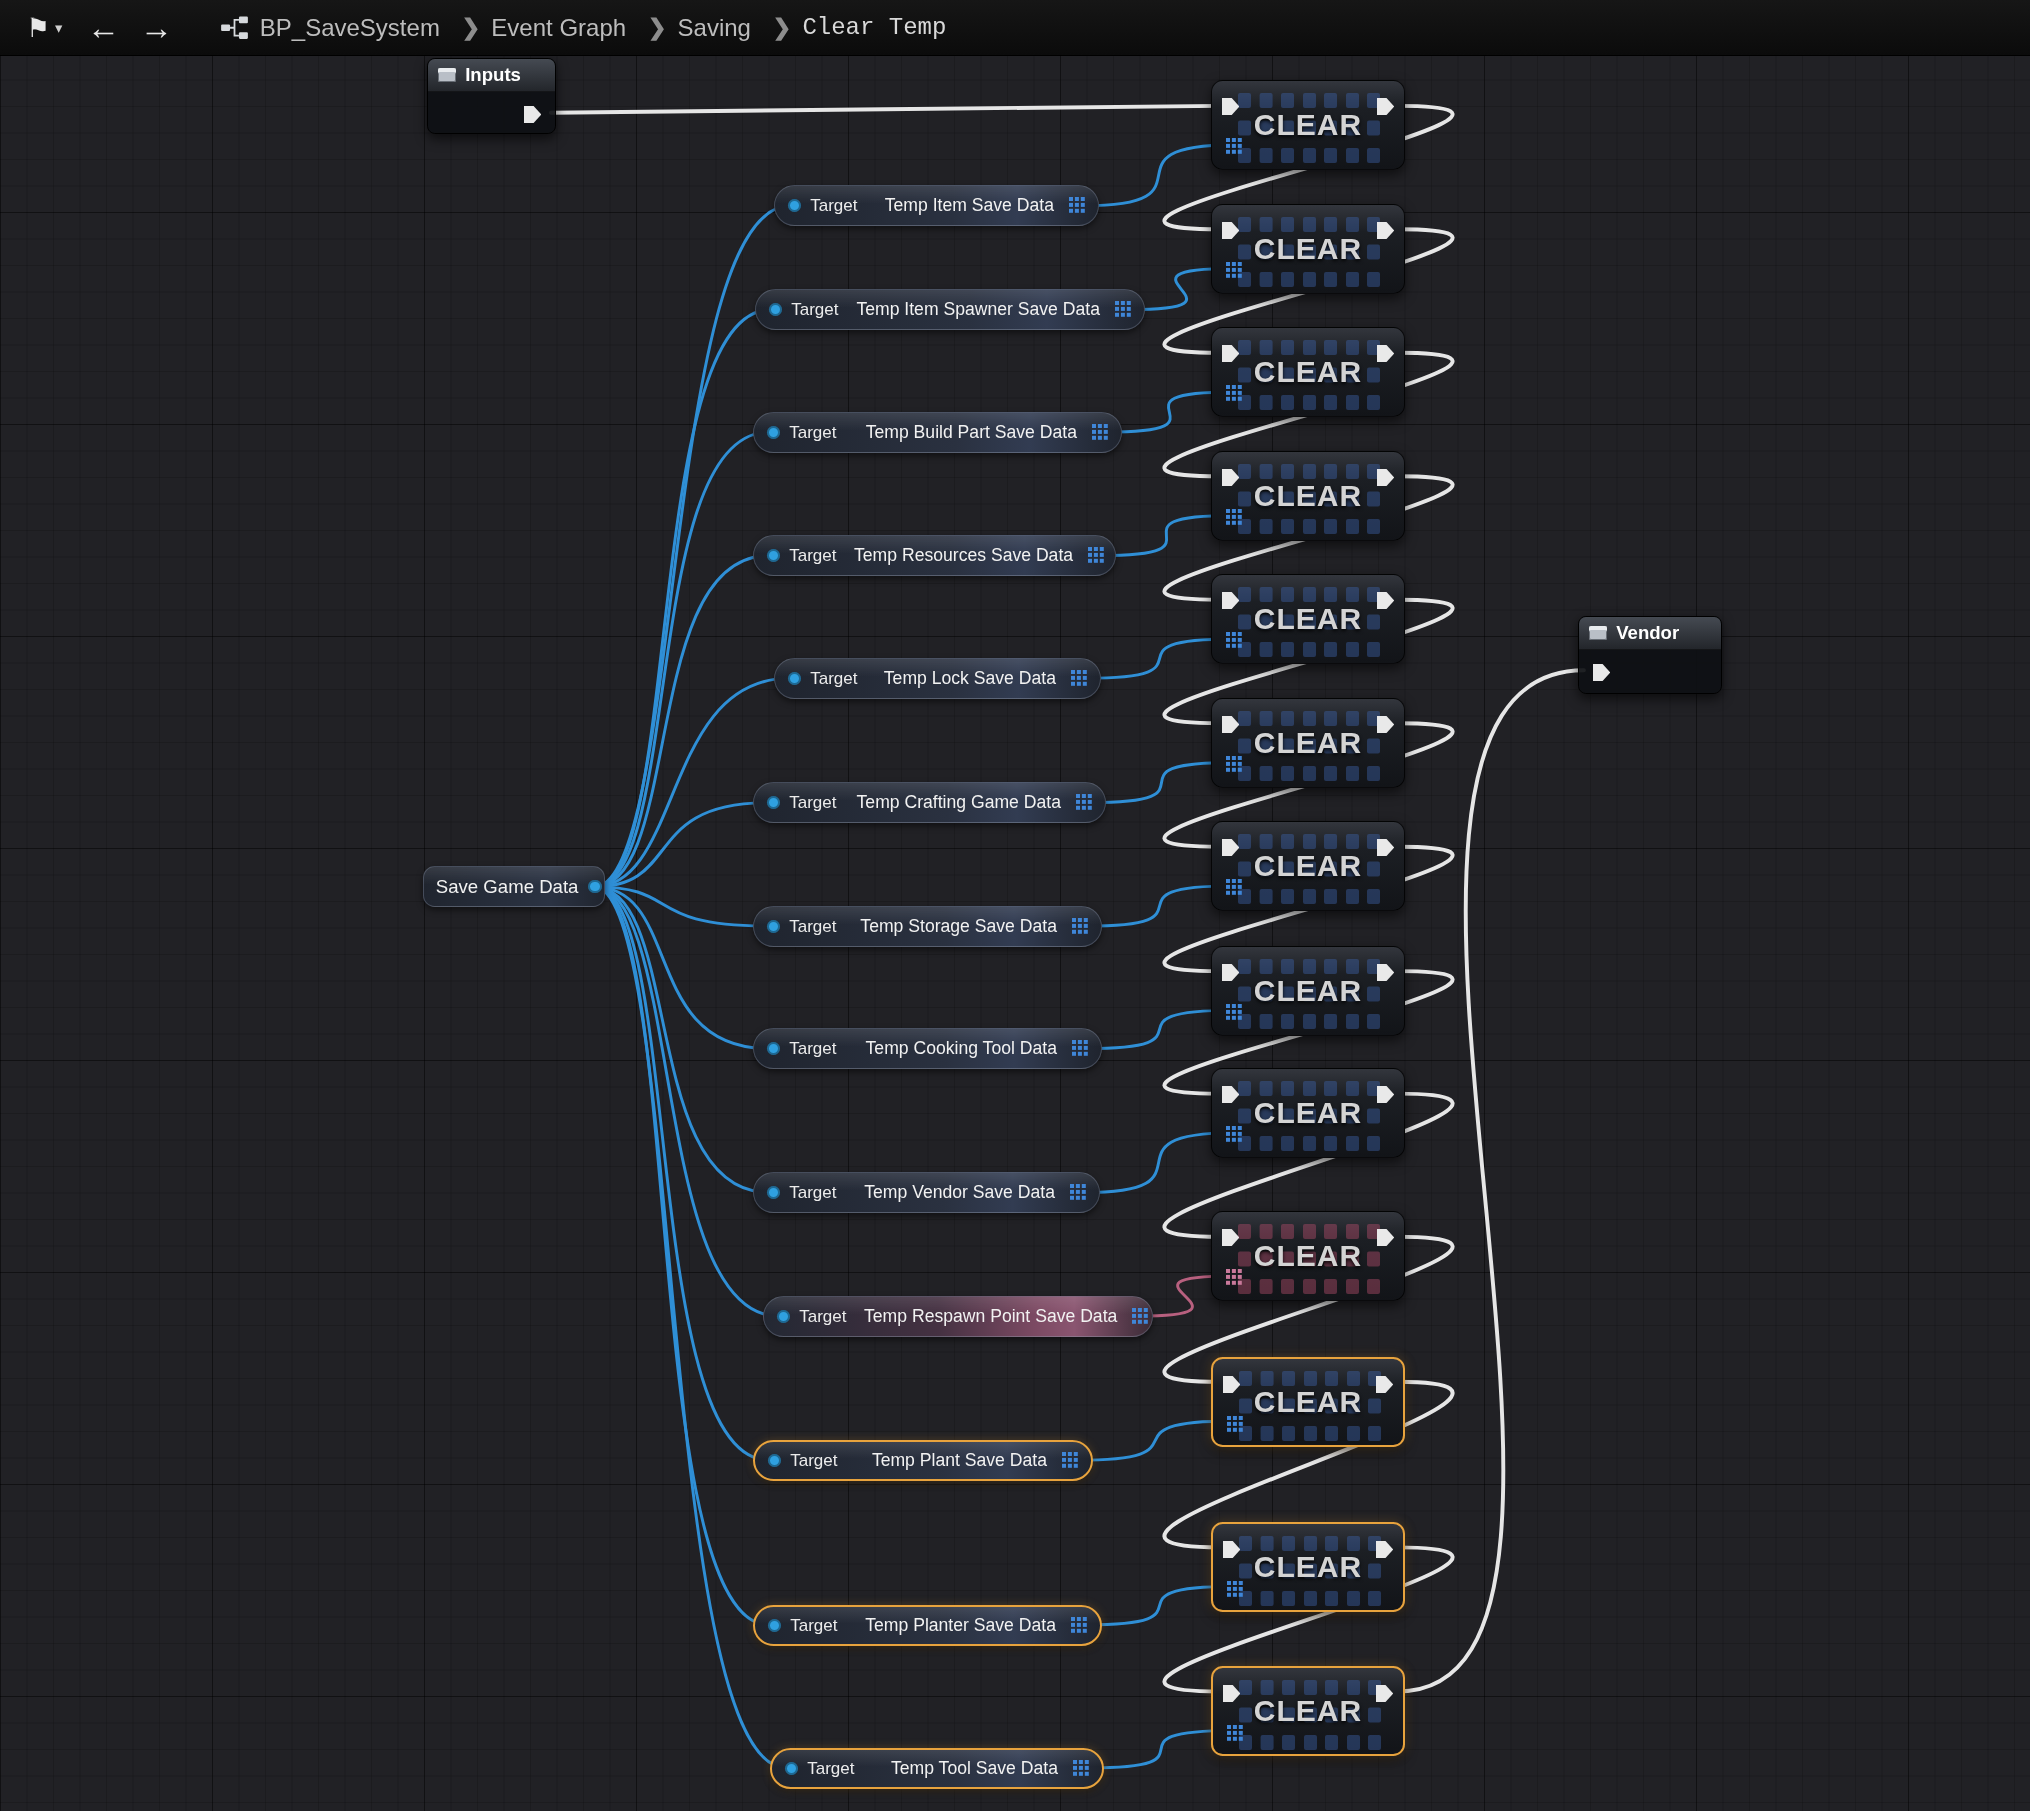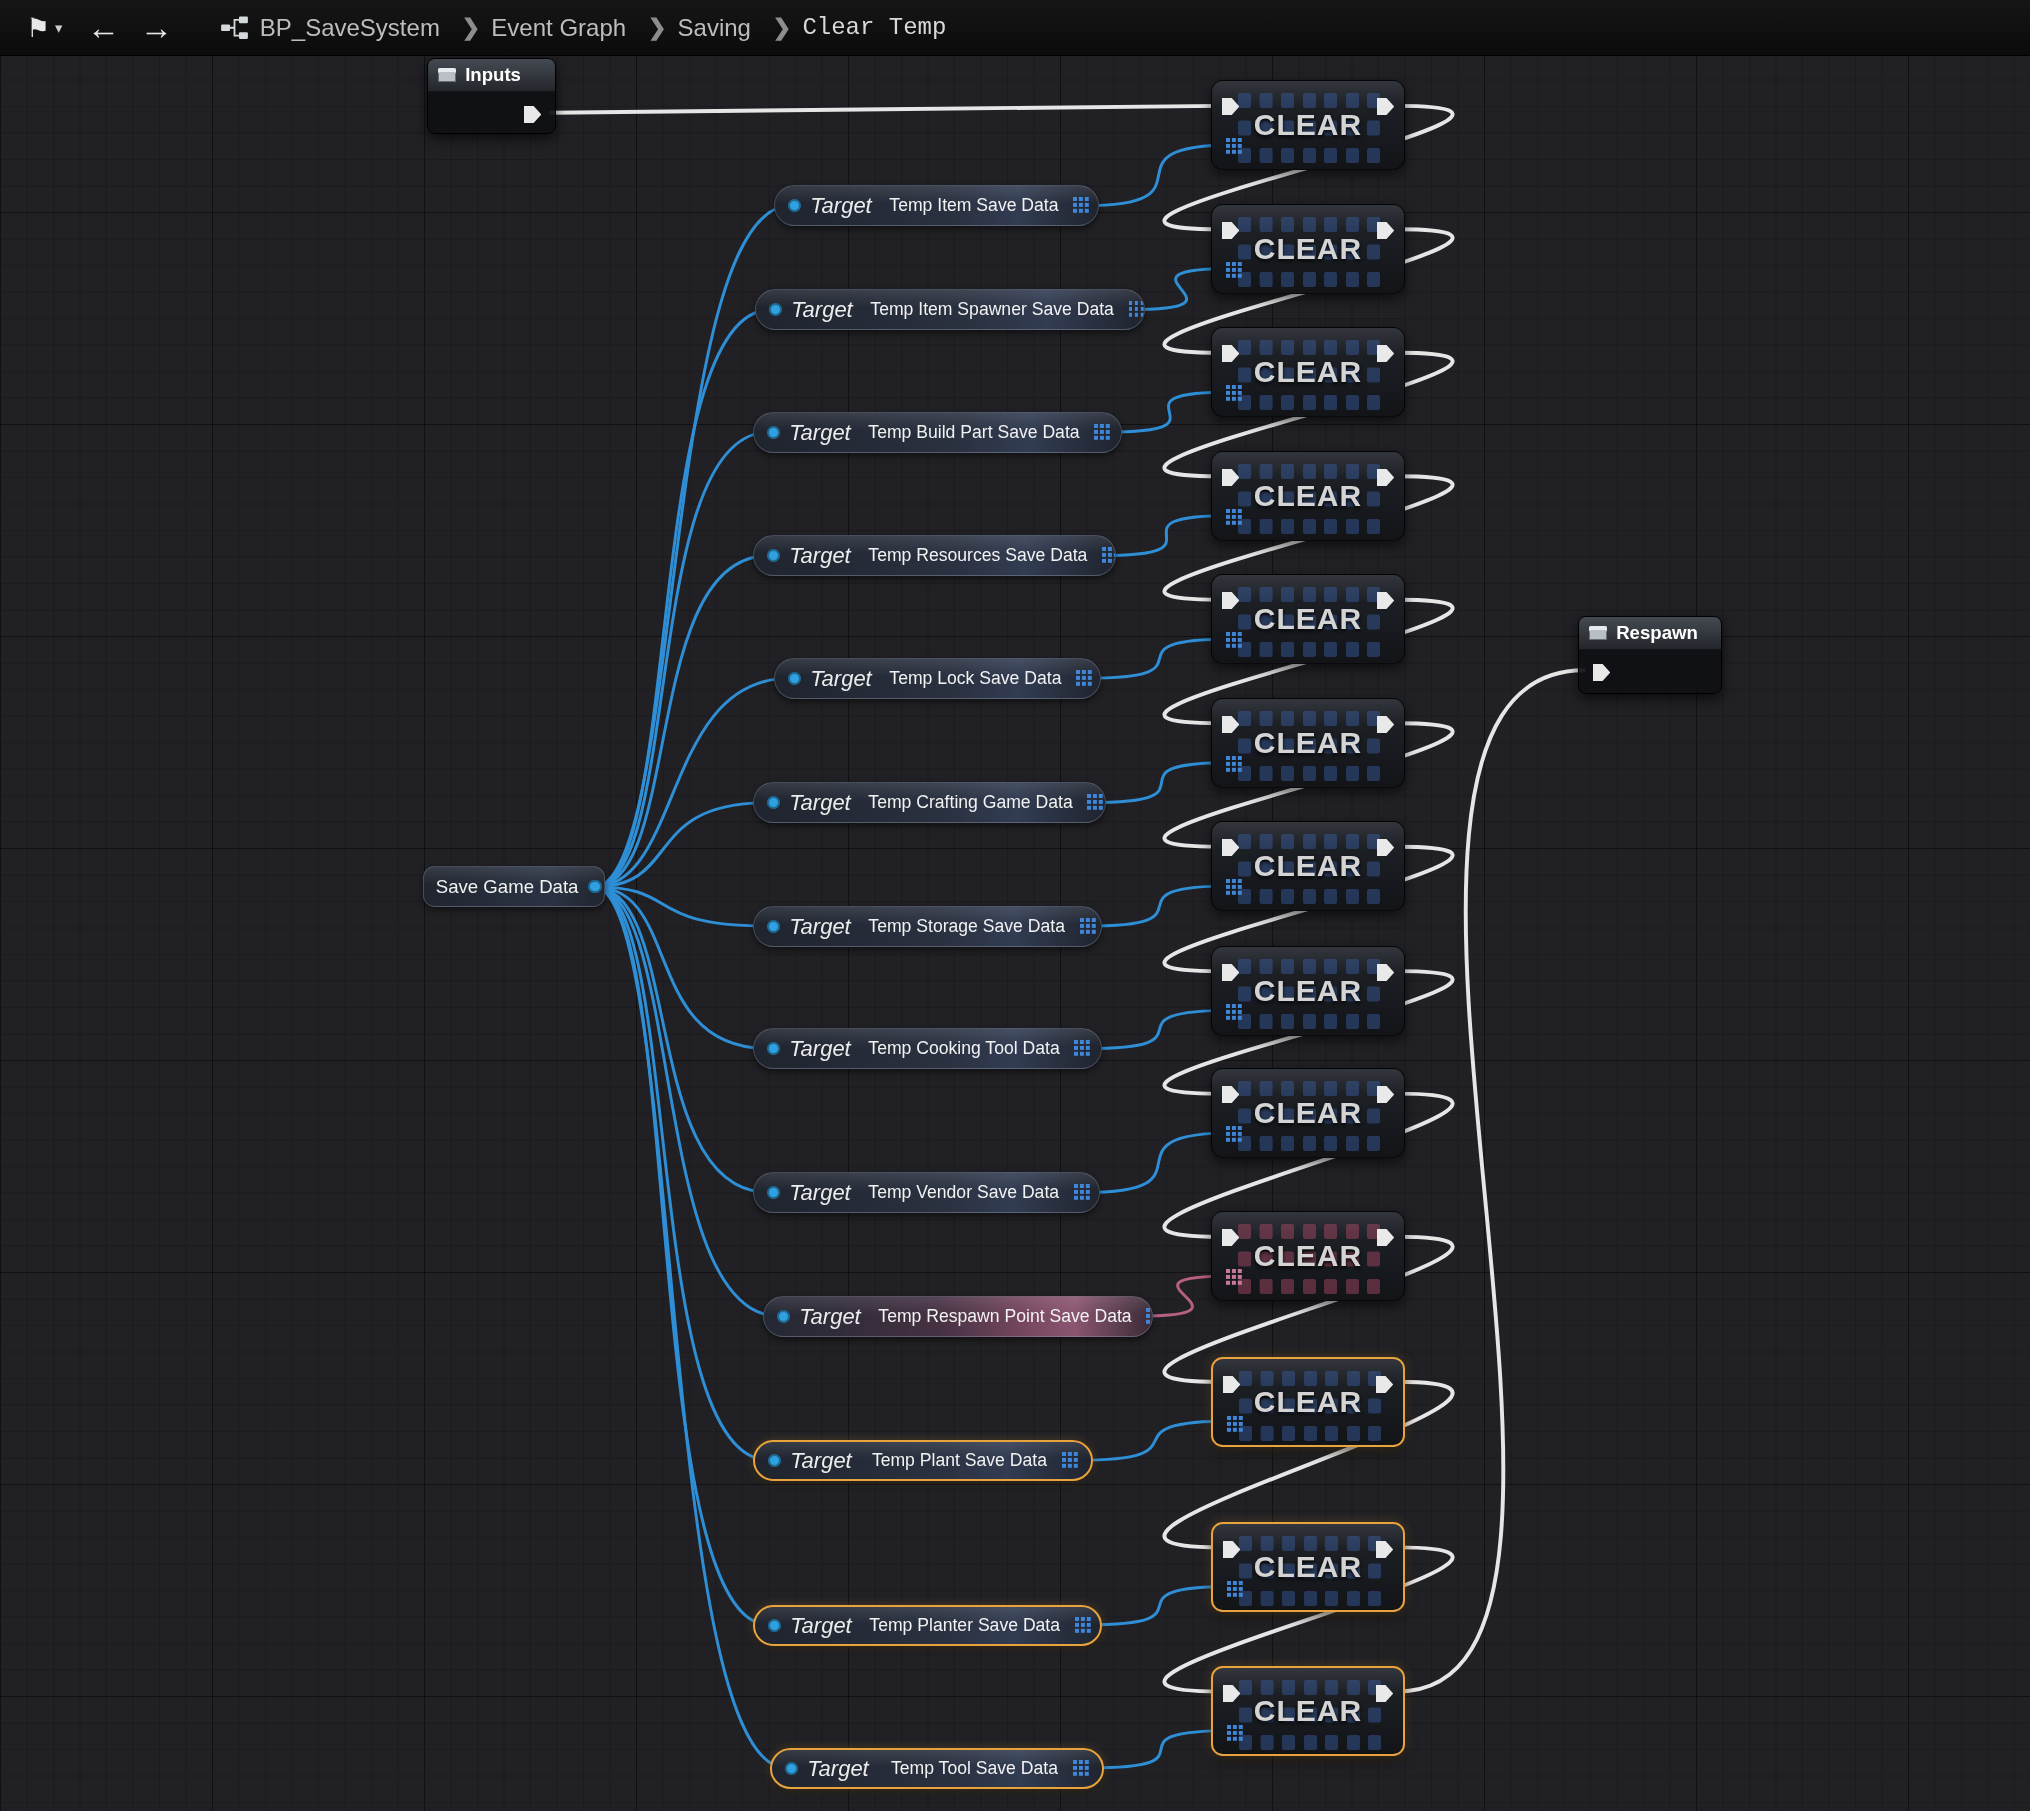--- a/index.html
+++ b/index.html
@@ -67,21 +67,21 @@
     display:flex; align-items:center; gap:8.8px; padding:0 12.7px;
     background: linear-gradient(180deg, rgba(255,255,255,.10), rgba(255,255,255,0) 45%),
                 linear-gradient(90deg,#1f242e 0%, #2a3140 55%, #323c52 75%, #1f242e 100%);
     border: 1.5px solid rgba(130,140,160,.38);
     box-shadow: 0 2.9px 6.9px rgba(0,0,0,.5); white-space:nowrap; overflow:hidden; }
   .getter.pink {
     background: linear-gradient(180deg, rgba(255,255,255,.10), rgba(255,255,255,0) 45%),
                 linear-gradient(90deg,#232833 0%, #453142 45%, #7c4a63 70%, #8a5570 80%, #3a2b36 100%); }
   .getter.selected { border: 2.9px solid #e8a33d;
     box-shadow: 0 0 9.8px rgba(232,163,61,.25), 0 2.9px 6.9px rgba(0,0,0,.5); }
-  .pin-label { font-size:22px; color:#ececec;font-style:italic; }
+  .pin-label { font-size:17px; color:#ececec; }
   .var-label { font-size:17.6px; color:#f2f2f2; margin-right:5.9px; }
   .spacer { flex:1; }
   
   .save-node { position:absolute; z-index:10; border-radius:11.8px; cursor:grab;
     display:flex; align-items:center; justify-content:space-between; gap:9.8px; padding:0 11.8px;
     background: linear-gradient(180deg, rgba(255,255,255,.10), rgba(255,255,255,0) 45%),
                 linear-gradient(90deg,#20252f 0%, #2b3343 70%, #20252f 100%);
     border: 1.5px solid rgba(130,140,160,.38); box-shadow: 0 2.9px 6.9px rgba(0,0,0,.5); }
   .save-label { font-size:18.6px; color:#f2f2f2; white-space:nowrap; }
   
@@ -175,21 +175,21 @@
      <span class="io-icon"></span>
      <span>Inputs</span>
    </div>
    <div class="io-body">
      <span class="exec-pin" style="right:13.7px;top:13.7px"></span>
    </div>
     </div>
     <div class="io-node" style="left: 1578px; top: 616px; width: 144px; height: 78px;">
       <div class="io-header">
      <span class="io-icon"></span>
-     <span>Respawn</span>
+     <span>Vendor</span>
    </div>
    <div class="io-body">
      <span class="exec-pin" style="left:13.7px;top:13.7px"></span>
    </div>
     </div>
     <div class="save-node" style="left: 423px; top: 866px; width: 182px; height: 41px;">
       <span class="save-label">Save Game Data</span>
    <span class="pin-circle"></span>
     </div>
     <div class="clear-node normal" style="left: 1211px; top: 80px; width: 194px; height: 90px;">

